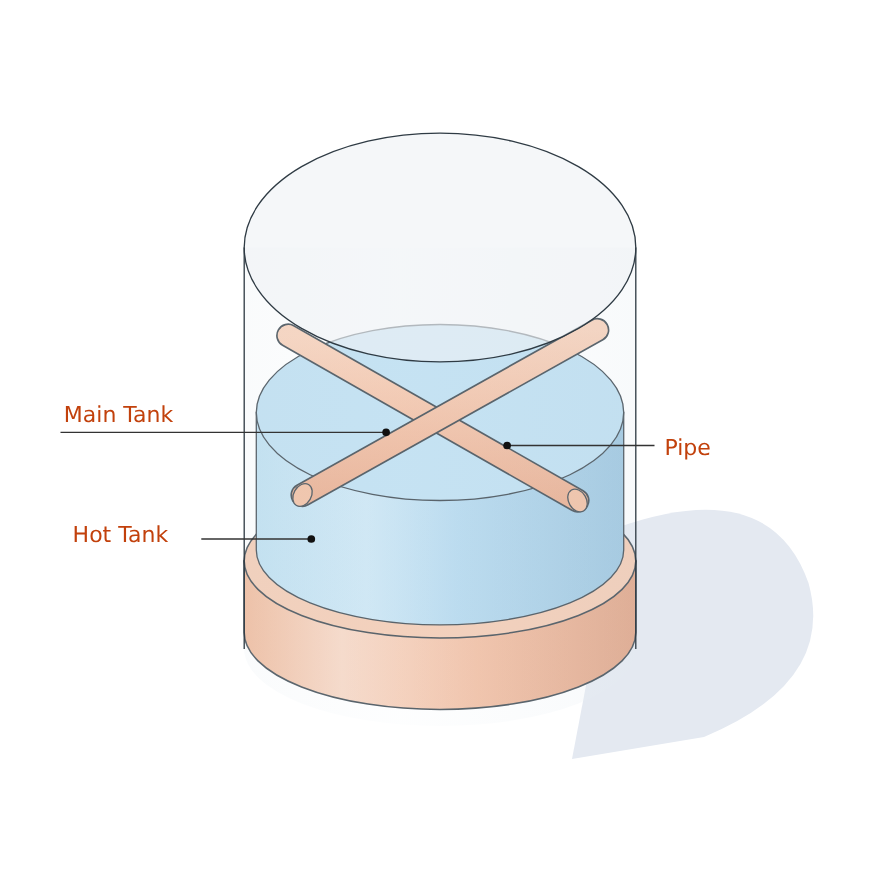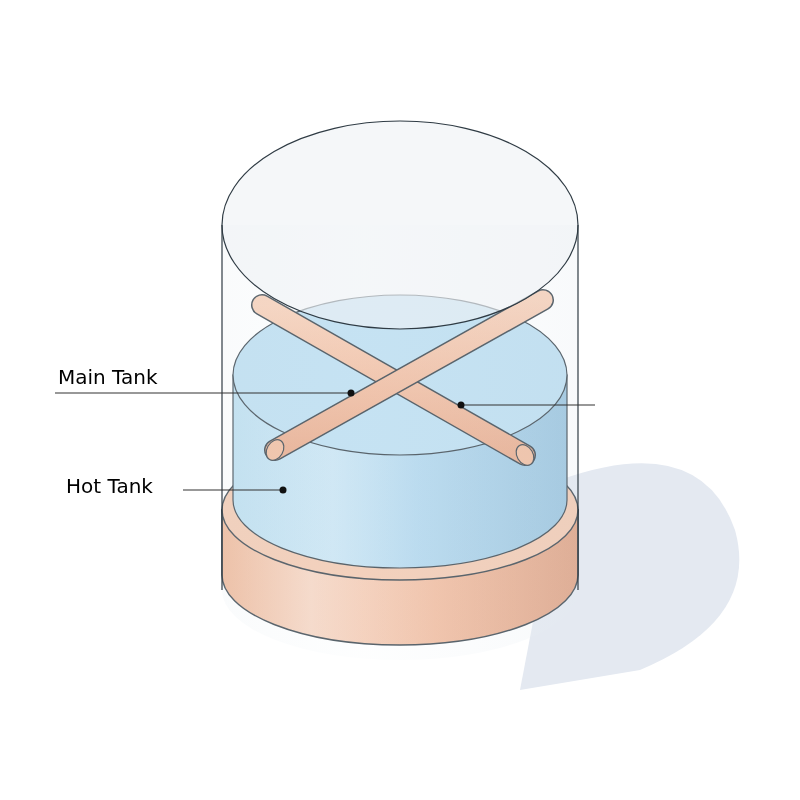--- a/index.html
+++ b/index.html
@@ -1,18 +1,18 @@
 <!DOCTYPE html>
 <html><head>
 <meta charset="utf-8">
 <style>
   html, body { margin: 0; padding: 0; background: #ffffff; }
   body { width: 800px; height: 800px; position: relative; overflow: hidden; font-family: "DejaVu Sans", sans-serif; }
   svg.diagram { position: absolute; left: 0; top: 0; }
-  .label { position: absolute; font-size: 20px; color: #000000; line-height: 1.25; }
+  .label { position: absolute; font-size: 20px; color: #c2410c; line-height: 1.25; }
 </style>
 </head>
 <body>
 
 <svg class="diagram" width="800" height="800" viewBox="0 0 800 800">
   <defs>
     <linearGradient id="waterGrad" x1="0" x2="1" y1="0" y2="0">
       <stop offset="0" stop-color="#b7dcef"></stop>
       <stop offset="0.3" stop-color="#c6e3f3"></stop>
       <stop offset="0.55" stop-color="#acd4ec"></stop>
@@ -71,13 +71,14 @@
     <line x1="183" y1="490" x2="283" y2="490" stroke="#333" stroke-width="1.2"></line>
     <circle cx="283" cy="490" r="3.5" fill="#111"></circle>
     <line x1="461" y1="405" x2="595" y2="405" stroke="#333" stroke-width="1.2"></line>
     <circle cx="461" cy="405" r="3.5" fill="#111"></circle>
   </g>
 </svg>
 
 <div class="label" style="left:58px; top:365px;">Main Tank</div>
 <div class="label" style="left:66px; top:474px;">Hot Tank</div>
 <div class="label" style="left:604px; top:395px;">
+  <div>Pipe</div>
 </div>
 
 </body></html>

